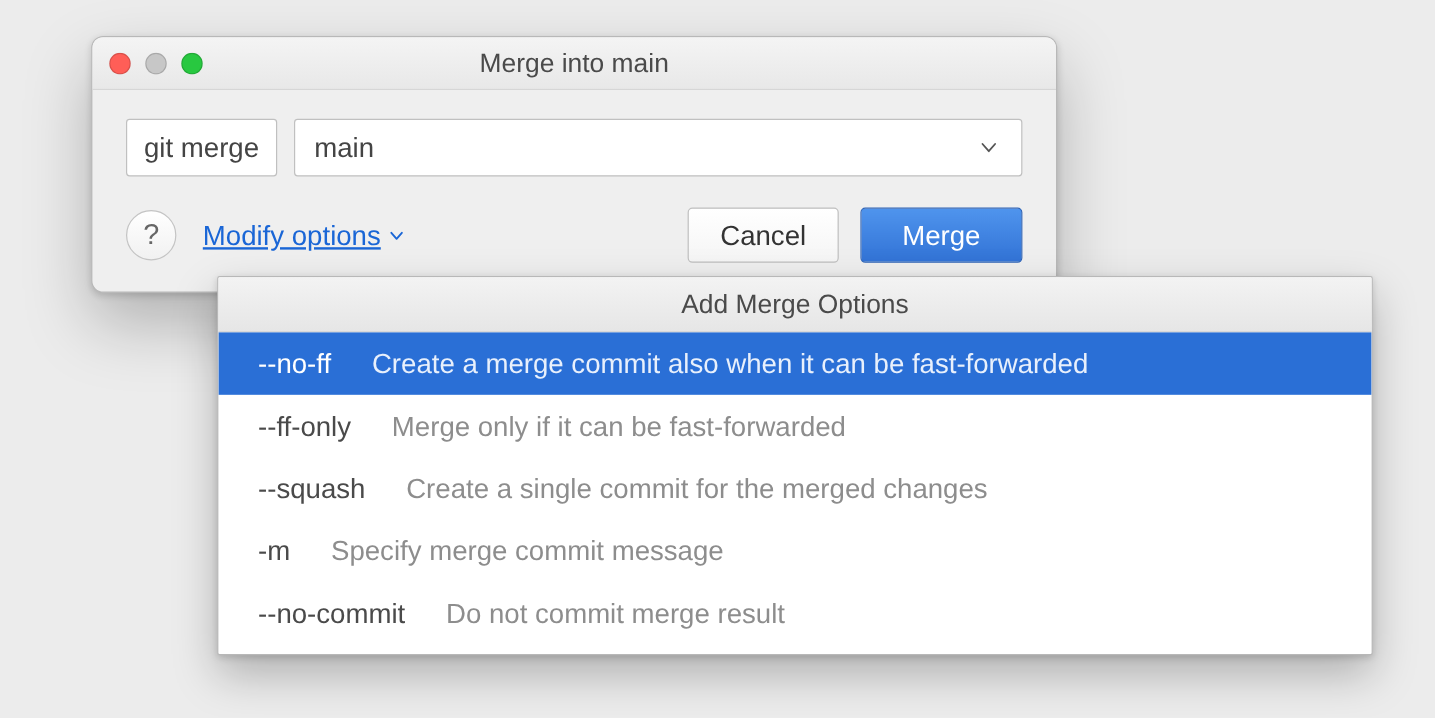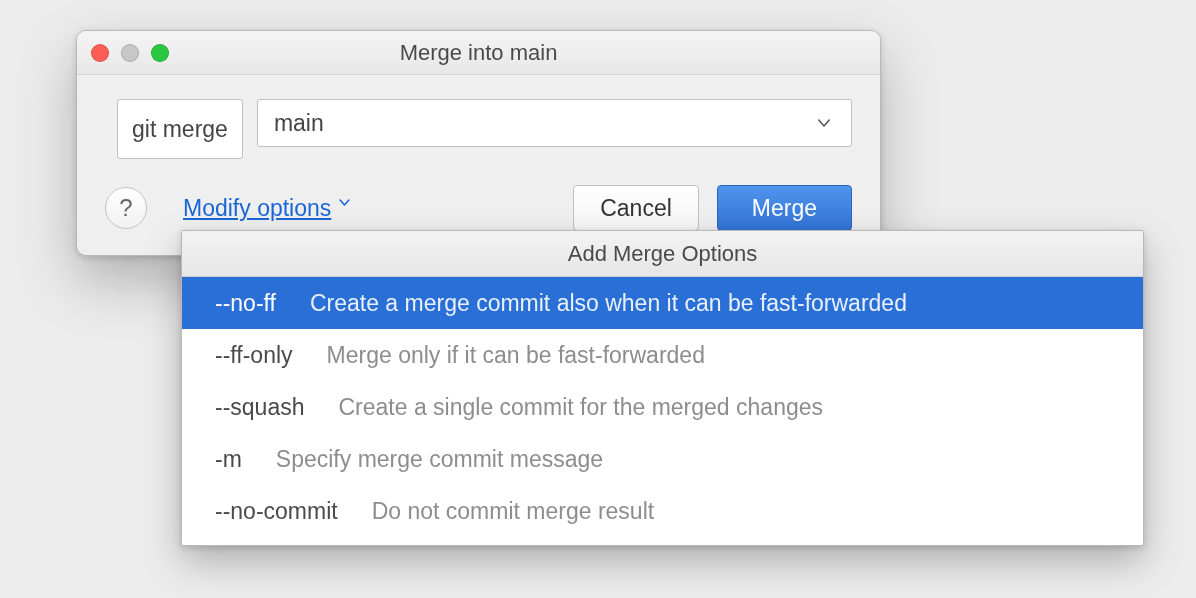--- a/index.html
+++ b/index.html
@@ -55,31 +55,30 @@
       pointer-events: none;
     }
 
     .modal-body { padding: 24px 28px 24px 28px; }
 
     .cmd-row {
       display: flex;
       gap: 14px;
     }
     .cmd-prefix {
-      height: 60px;
+      height: 48px;
       padding: 0 14px;
       background:#fff;
       border:1px solid #c0c0c0;
       border-radius:3px;
       display:flex;
       align-items:center;
       font-size:23px;
       color:#444;
       font-family: inherit;
-      margin-left: 12px;
     }
     .branch-select {
       flex:1;
       height:48px;
       background:#fff;
       border:1px solid #c0c0c0;
       border-radius:3px;
       display:flex;
       align-items:center;
       justify-content:space-between;
@@ -100,26 +99,26 @@
     .help-btn {
       width:42px;height:42px;border-radius:50%;
       border:1px solid #c4c4c4;
       background:linear-gradient(#ffffff,#f1f1f1);
       display:flex;align-items:center;justify-content:center;
       font-size:24px;color:#666;
       cursor:pointer;
       font-family: inherit;
     }
     .modify-link {
-      margin-left:36px;
+      margin-left:22px;
       color:#1a66d6;
       text-decoration:underline;
       font-size:23px;
       display:flex;
-      align-items:flex-start;
+      align-items:center;
       gap:6px;
       cursor:pointer;
     }
     .modify-link .chev { width:15px;height:15px;display:inline-flex; }
     .modify-link .chev svg path { stroke:#1a66d6; }
 
     .btn-group {
       margin-left:auto;
       display:flex;
       gap:18px;

